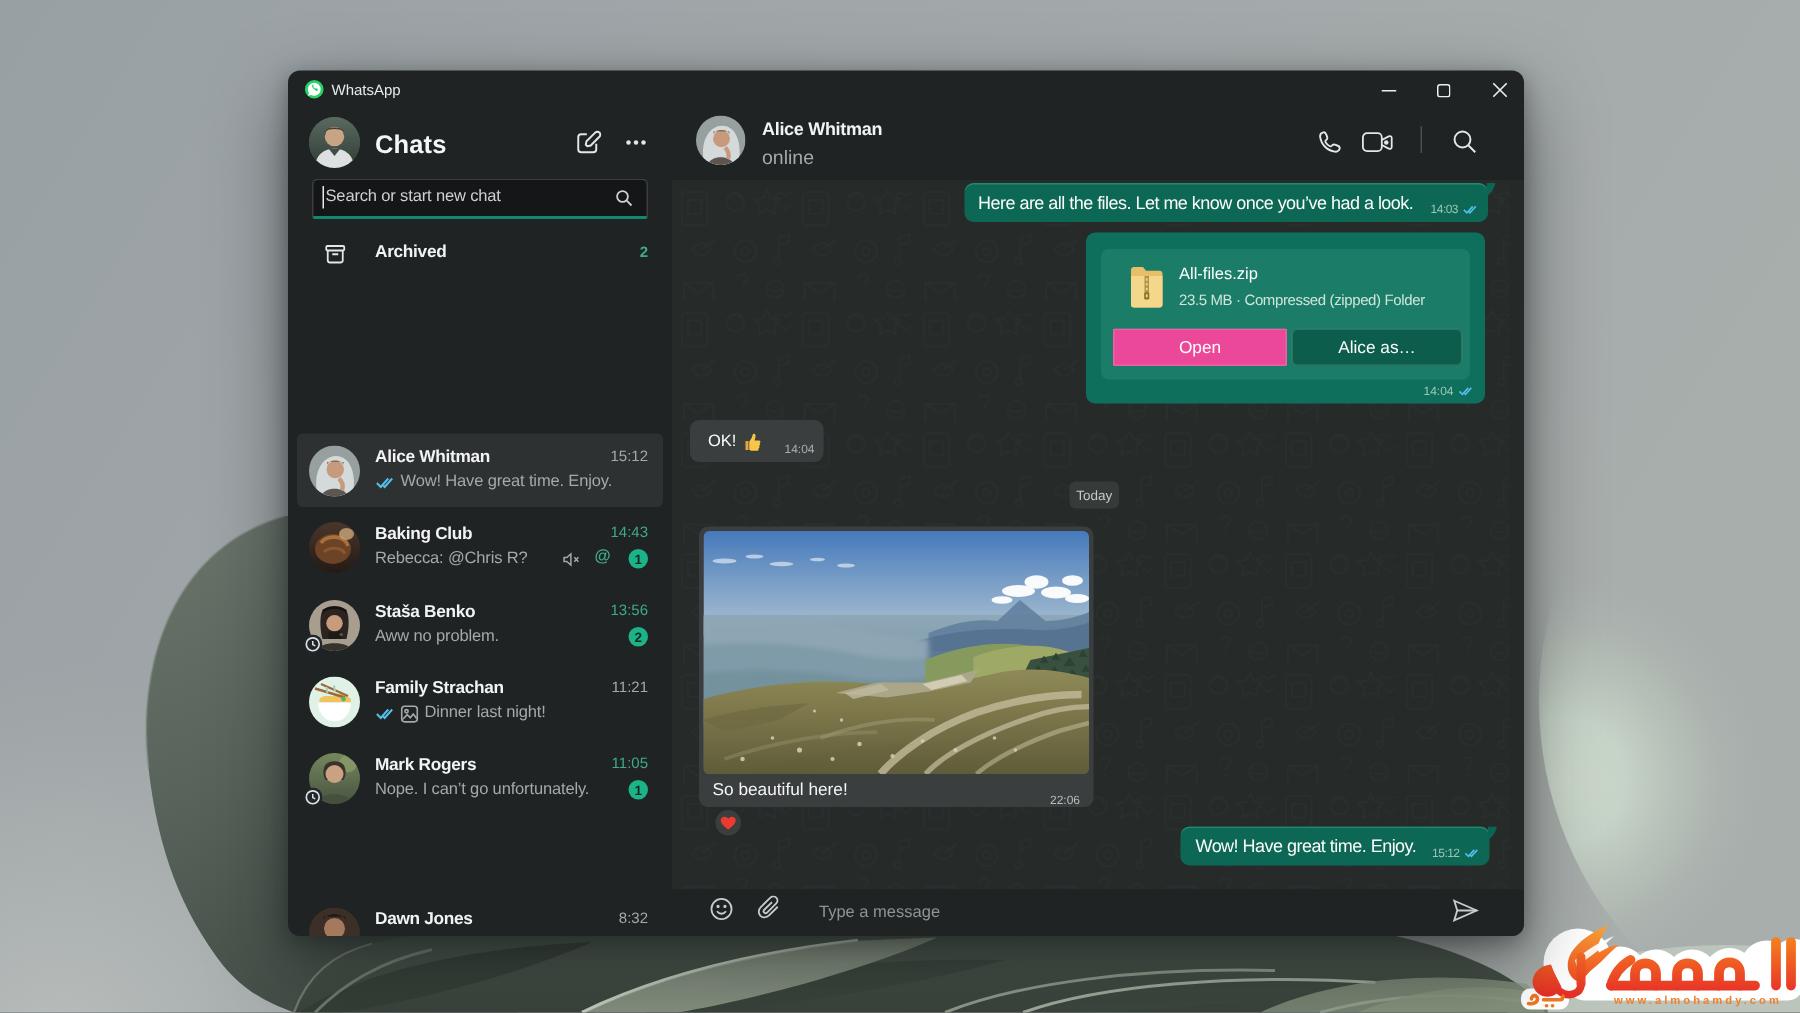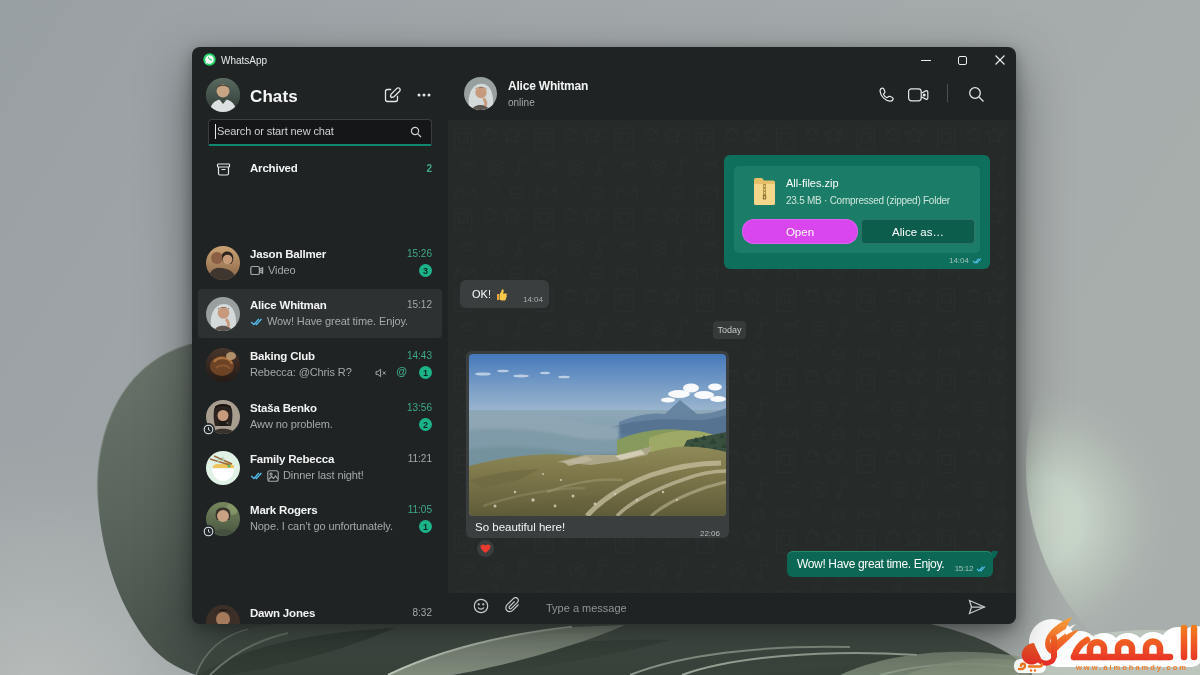--- a/index.html
+++ b/index.html
@@ -8,21 +8,21 @@
 #win{position:absolute;left:192px;top:47px;width:824px;height:577px;background:#1f2324;border-radius:8px;overflow:hidden;box-shadow:0 20px 50px rgba(15,20,19,.5),0 4px 14px rgba(15,20,19,.35)}
 #tb{position:absolute;left:0;top:0;width:100%;height:26px}
 #tbtitle{position:absolute;left:29px;top:0;height:26px;line-height:27px;font-size:10px;color:#e8eaea}
 .wc{position:absolute;top:0;width:37px;height:26px;display:flex;align-items:center;justify-content:center;color:#eceeee}
 #sb{position:absolute;left:0;top:26px;width:256px;bottom:0;overflow:hidden}
 #chat{position:absolute;left:256px;top:26px;right:0;bottom:0;border-bottom-right-radius:8px;overflow:hidden}
 #chathead{position:absolute;left:0;top:0;right:0;height:47px;background:#1f2324}
 #msgs{position:absolute;left:0;top:47px;right:0;bottom:31px;background:#252a29;overflow:hidden}
 #inputbar{position:absolute;left:0;bottom:0;right:0;height:31px;background:#1f2324}
 .hname{font-size:12px;letter-spacing:-0.2px;font-weight:700;color:#f2f4f3}
-.hsub{font-size:10px;color:#a4a9a9}
+.hsub{font-size:13px;color:#a4a9a9}
 .row{position:absolute;left:0;width:256px;height:51px}
 .av{position:absolute;left:14px;top:50%;margin-top:-17px;width:34px;height:34px;border-radius:50%;overflow:hidden}
 .nm{position:absolute;left:58px;top:9px;line-height:16px;font-size:11.5px;letter-spacing:-0.2px;font-weight:700;color:#f2f4f3;white-space:nowrap}
 .pv{position:absolute;left:58px;top:27px;line-height:13px;font-size:11px;letter-spacing:-0.1px;color:#a4a9a9;white-space:nowrap;display:flex;align-items:center;gap:4px}
 .tm{position:absolute;right:16px;top:11px;font-size:10px;color:#a4a9a9}
 .tm.g{color:#3fa98b}
 .badge{position:absolute;right:16px;top:27px;width:13px;height:13px;border-radius:50%;background:#1db389;color:#0c2a22;font-size:9px;font-weight:700;display:flex;align-items:center;justify-content:center}
 .ck{display:inline-block;vertical-align:-1px}
 .bub{position:absolute;border-radius:6px;font-size:12px;color:#fbfcfc;display:flex;align-items:center}
 .out{background:#0c6854;letter-spacing:-0.35px;box-shadow:inset 0 1px 0 rgba(66,180,142,0.45)}
@@ -306,33 +306,20 @@
 </div>
 <div class="abs" style="left:0;top:82px;width:256px;height:30px">
 <svg class="abs" style="left:24px;top:7px" width="15" height="15" viewBox="0 0 15 15" fill="none" stroke="#e4e7e6" stroke-width="1.2">
           <rect x="1.5" y="2" width="12" height="3" rx="0.8"></rect>
           <path d="M2.5,5 L2.5,11.5 C2.5,12.5 3,13 4,13 L11,13 C12,13 12.5,12.5 12.5,11.5 L12.5,5"></path>
           <path d="M5.5,7.5 L9.5,7.5"></path>
         </svg>
 <div class="abs" style="left:58px;top:7px;font-size:11.5px;letter-spacing:-0.2px;font-weight:700;color:#f2f4f3">Archived</div>
 <div class="abs" style="right:16px;top:8px;font-size:10px;font-weight:700;color:#3fa98b">2</div>
 </div>
-<div class="row" style="top:164px;height:51px">
-<svg class="av" style="left:14px" width="34" height="34" viewBox="0 0 34 34">
-          <use href="#a-jason"></use>
-        </svg>
-<div class="nm">Jason Ballmer</div>
-<div class="pv"><svg width="14" height="11" viewBox="0 0 14 11" fill="none" stroke="#a4a9a9" stroke-width="1.2">
-            <rect x="0.8" y="1.5" width="8.6" height="8" rx="1.6"></rect>
-            <path d="M9.4,4.6 L12.6,2.8 L12.6,8.2 L9.4,6.4"></path>
-            <circle cx="11.2" cy="5.5" r="1" fill="#a4a9a9" stroke="none"></circle>
-          </svg>Video</div>
-<div class="tm g">15:26</div>
-        <div class="badge">3</div>
-</div>
 <div class="row" style="top:215px;height:51px">
         <div class="abs" style="left:6px;top:1px;width:244px;height:49px;background:#2d3132;border-radius:4px"></div>
 <svg class="av" style="left:14px" width="34" height="34" viewBox="0 0 34 34">
           <use href="#a-alice"></use>
         </svg>
 <div class="nm">Alice Whitman</div>
 <div class="pv"><svg class="ck" width="13" height="9" viewBox="0 0 12.5 9">
             <use href="#i-check"></use>
           </svg>Wow! Have great time. Enjoy.</div>
 <div class="tm">15:12</div>
@@ -360,21 +347,21 @@
 <div class="tm g">13:56</div>
         <svg class="abs" style="left:10px;bottom:6px" width="13" height="13" viewBox="0 0 13 13">
           <use href="#i-timer"></use>
         </svg>
         <div class="badge">2</div>
 </div>
 <div class="row" style="top:369px;height:51px">
 <svg class="av" style="left:14px" width="34" height="34" viewBox="0 0 34 34">
           <use href="#a-food"></use>
         </svg>
-<div class="nm">Family Rebecca</div>
+<div class="nm">Family Strachan</div>
 <div class="pv"><svg class="ck" width="13" height="9" viewBox="0 0 12.5 9">
             <use href="#i-check"></use>
           </svg><svg width="12" height="12" viewBox="0 0 12 12" fill="none" stroke="#a4a9a9" stroke-width="1.1">
             <rect x="0.8" y="0.8" width="10.4" height="10.4" rx="2"></rect>
             <circle cx="4" cy="4.2" r="1.1"></circle>
             <path d="M1.5,9.5 L4.5,6.5 L6.5,8.5 L8.5,6 L10.8,9"></path>
           </svg>Dinner last night!</div>
 <div class="tm">11:21</div>
 </div>
 <div class="row" style="top:420px;height:51px">
@@ -448,33 +435,45 @@
 <path d="M50,140 q8,-10 16,0 q8,10 16,0"></path>
 <rect x="96" y="132" width="22" height="14" rx="3"></rect>
 <circle cx="133" cy="139" r="2"></circle>
 <path d="M128,128 l8,6 -8,6"></path>
 </g>
 </pattern>
 </defs>
 <rect width="559" height="475" fill="#262b2a"></rect>
 <rect width="559" height="475" fill="url(#dood)"></rect>
 </svg>
+<div class="bub out" style="left:195px;top:2px;width:349px;height:26px">
+<svg class="abs" style="right:-5px;top:0" width="6" height="10" viewBox="0 0 6 10">
+            <path d="M0,0 L6,0 C5,4 3,7 0,9 Z" fill="#0a6654"></path>
+          </svg>
+<div style="margin-left:9px;white-space:nowrap">Here are all the files. Let me know once you’ve had a look.</div>
+<div style="position:absolute;right:7px;bottom:4px;display:flex;align-items:center;gap:3px">
+            <span class="btime">14:03</span>
+            <svg class="ck" width="10" height="7" viewBox="0 0 12.5 9" style="margin-left:0">
+              <use href="#i-check"></use>
+            </svg>
+          </div>
+</div>
 <div class="bub" style="left:276px;top:35px;width:266px;height:114px;background:#0e705c;border-radius:6px;display:block">
 <div class="abs" style="left:10px;top:11px;width:246px;height:87px;background:#1b7d67;border-radius:5px">
 <svg class="abs" style="left:19px;top:11px" width="23" height="29" viewBox="0 0 23 29">
 <path d="M1,3 C1,1.8 1.8,1 3,1 L9,1 L11,3.5 L20,3.5 C21.2,3.5 22,4.3 22,5.5 L22,26 C22,27.2 21.2,28 20,28 L3,28 C1.8,28 1,27.2 1,26 Z" fill="#e8bf69"></path>
 <path d="M1,7 L22,7 L22,26 C22,27.2 21.2,28 20,28 L3,28 C1.8,28 1,27.2 1,26 Z" fill="#f4d78a"></path>
 <rect x="10" y="7" width="3" height="13" fill="#b09146"></rect>
 <path d="M11.5,8.5 l0,1.6 m0,1.6 l0,1.6 m0,1.6 l0,1.6" stroke="#f4d78a" stroke-width="1.2"></path>
 <rect x="9.8" y="18" width="3.4" height="4.6" rx="0.8" fill="#8a6f30"></rect>
 <rect x="10.9" y="19.2" width="1.2" height="2" fill="#f4d78a"></rect>
 </svg>
 <div class="abs" style="left:52px;top:11px;font-size:11px;color:#fdfefe">All-files.zip</div>
 <div class="abs" style="left:52px;top:29px;font-size:10px;letter-spacing:-0.25px;white-space:nowrap;color:#cfe5dc">23.5 MB · Compressed (zipped) Folder</div>
-<div class="abs" style="left:8px;top:53px;width:114px;height:23px;background:#d946ef;border:1px solid rgba(255,255,255,0.14);border-radius:12px;display:flex;align-items:center;justify-content:center;font-size:11.5px;color:#fdfefe">Open</div>
+<div class="abs" style="left:8px;top:53px;width:114px;height:23px;background:#ec4899;border:1px solid rgba(255,255,255,0.14);border-radius:1px;display:flex;align-items:center;justify-content:center;font-size:11.5px;color:#fdfefe">Open</div>
 <div class="abs" style="left:127px;top:53px;width:112px;height:23px;background:#0c5d4b;border:1px solid rgba(255,255,255,0.14);border-radius:4px;display:flex;align-items:center;justify-content:center;font-size:11.5px;color:#fdfefe">Alice as…</div>
 </div>
 <div style="position:absolute;right:8px;bottom:4px;display:flex;align-items:center;gap:3px">
             <span class="btime">14:04</span>
             <svg class="ck" width="10" height="7" viewBox="0 0 12.5 9" style="margin-left:0">
               <use href="#i-check"></use>
             </svg>
           </div>
 </div>
 <div class="bub inb" style="left:12px;top:160px;width:89px;height:28px">

